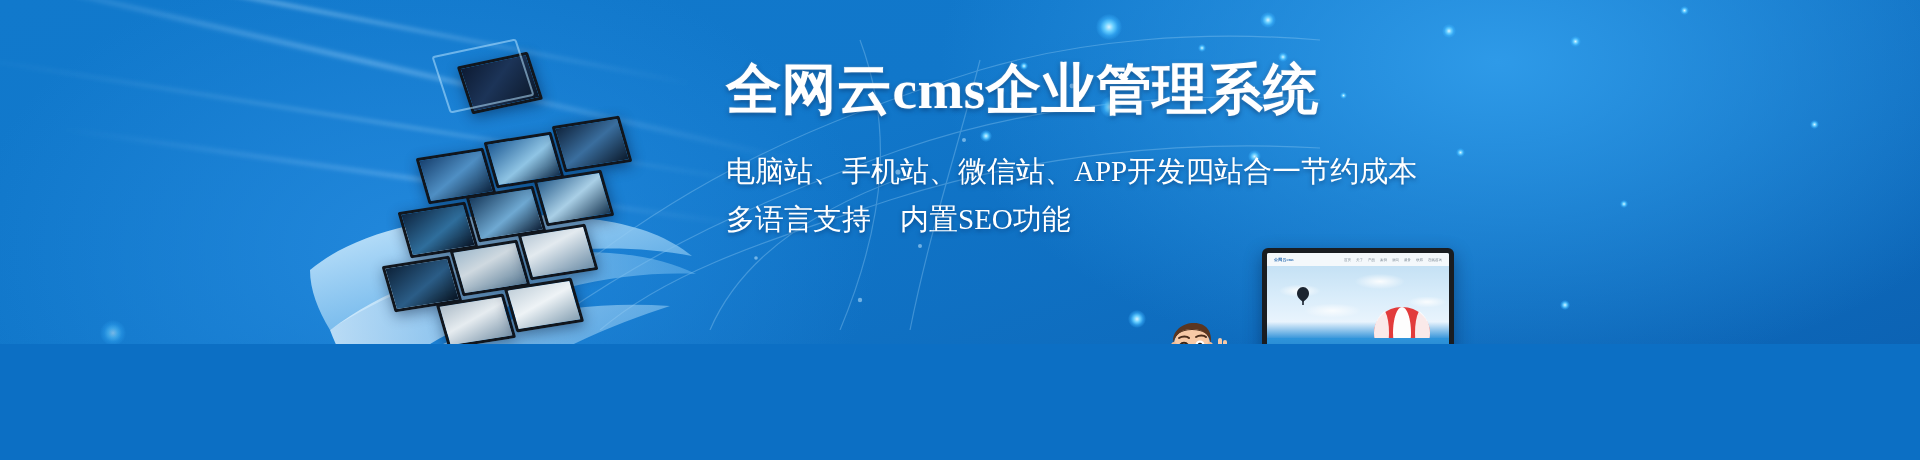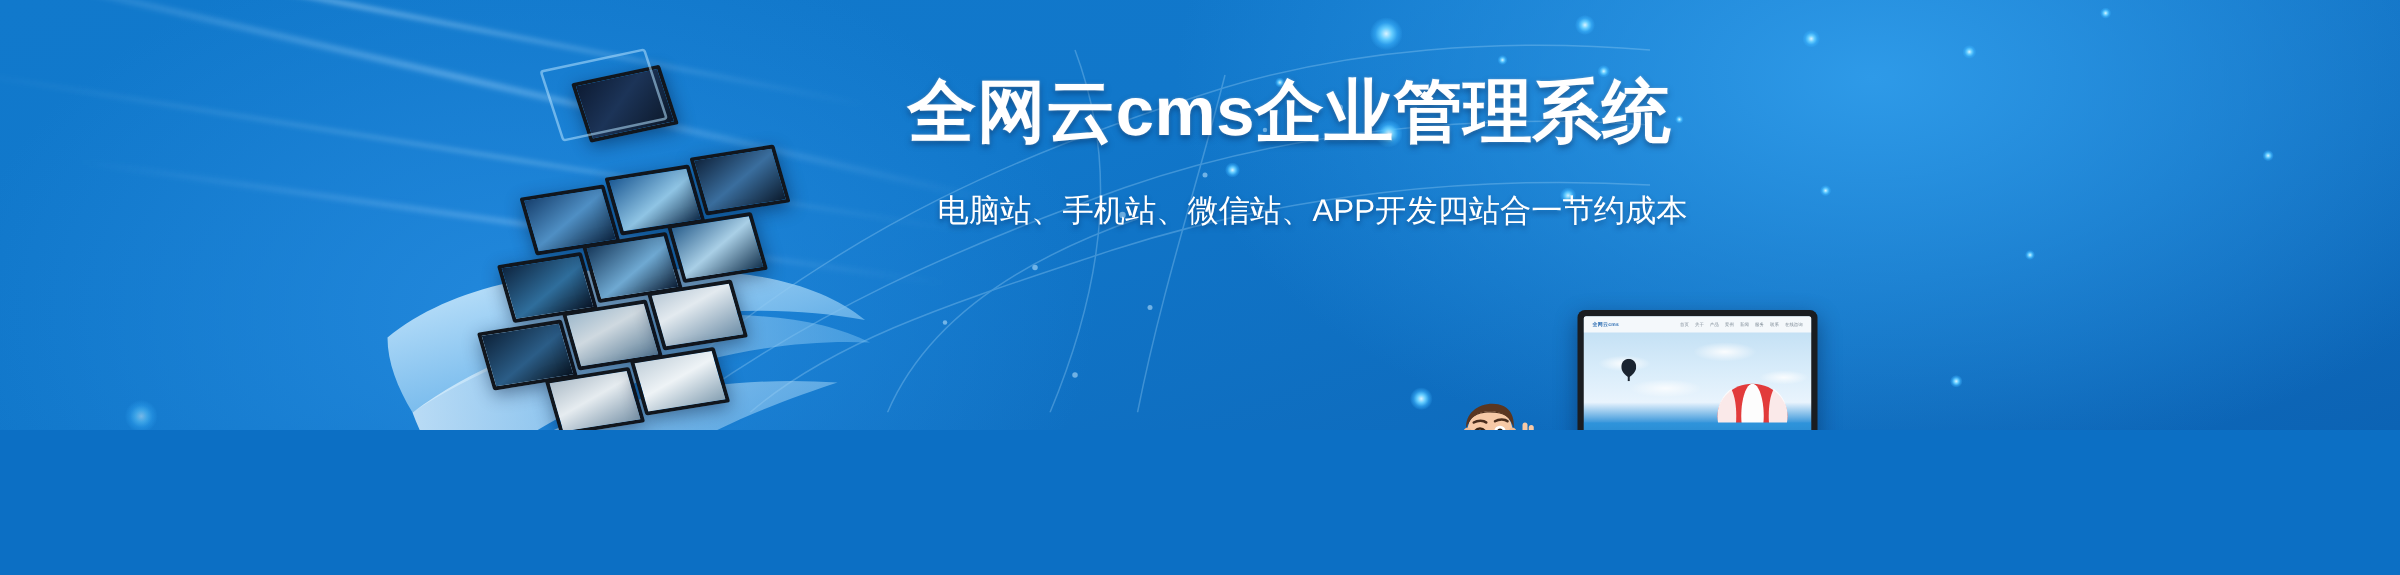--- a/index.html
+++ b/index.html
@@ -3,21 +3,21 @@
 <meta charset="utf-8">
 <title>全网云cms企业管理系统</title>
 <style>
   html,body{margin:0;padding:0;background:#0c6fc4;}
   *{box-sizing:border-box;}
 
   .banner{
     position:relative;
     width:1920px;height:344px;
     overflow:hidden;
-    font-family:Liberation Sans, sans-serif;
+    font-family:Liberation Serif, serif;
     background:
       radial-gradient(ellipse 900px 520px at 78% 18%, #2e9ae8 0%, rgba(46,154,232,0) 62%),
       radial-gradient(ellipse 700px 460px at 22% 72%, #2288dc 0%, rgba(34,136,220,0) 65%),
       linear-gradient(160deg,#1179cc 0%,#1177ca 40%,#0e6cbe 75%,#0c63b4 100%);
   }
 
   
   .streak{position:absolute;pointer-events:none;filter:blur(2px);}
   .streak.s1{left:-60px;top:10px;width:760px;height:3px;
     background:linear-gradient(90deg,rgba(255,255,255,0) 0%,rgba(190,228,255,.55) 45%,rgba(255,255,255,0) 100%);
@@ -50,24 +50,23 @@
 
   
   .copy{position:absolute;left:726px;top:62px;width:820px;}
   .headline{
     font-size:55px;line-height:1;font-weight:700;color:#ffffff;
     letter-spacing:.5px;white-space:nowrap;
     text-shadow:0 2px 5px rgba(0,40,90,.55),0 0 2px rgba(255,255,255,.4);
   }
   .features{margin-top:40px;}
   .feat{
-    font-size:25px;line-height:1;color:#ffffff;font-weight:400;
+    font-size:29px;line-height:1;color:#ffffff;font-weight:400;
     margin-bottom:19px;white-space:nowrap;
     text-shadow:0 2px 4px rgba(0,40,90,.5);
-    margin-left:24px;
   }
   .feat:last-child{margin-bottom:0;}
 
   
   .mascot{position:absolute;left:1152px;top:305px;width:80px;height:118px;}
 
   
   .devices{position:absolute;left:1250px;top:248px;width:215px;height:212px;}
   .imac{position:absolute;left:12px;top:0;width:192px;height:128px;
     background:#1a1d21;border-radius:6px;padding:5px 5px 12px 5px;
@@ -219,20 +218,21 @@
       </div>
     <div class="scr" style="left:180px;top:242px;width:68px;height:46px;transform:rotate(-16deg) skewY(7deg);">
       <i style="background:linear-gradient(160deg,#c2d0da,#eef3f6 45%,#85a0b3);"></i>
       </div>
   </div>
 
   <div class="copy">
     <div class="headline">全网云cms企业管理系统</div>
     <div class="features">
       <div class="feat">电脑站、手机站、微信站、APP开发四站合一节约成本</div>
+      <div class="feat">多语言支持　内置SEO功能</div>
     </div>
   </div>
 
   <svg class="mascot" viewBox="0 0 80 118">
 
     <path d="M24,66 C12,70 8,84 7,118 L73,118 C72,86 68,71 56,66 Z" fill="#2b3442"></path>
     <path d="M34,64 L46,64 L44,96 L36,96 Z" fill="#ffffff"></path>
     <path d="M40,64 L46,70 L41,96 L36,72 Z" fill="#e0332f"></path>
 
     <path d="M24,66 C18,70 14,78 12,92 L22,92 Z" fill="#39455a"></path>

